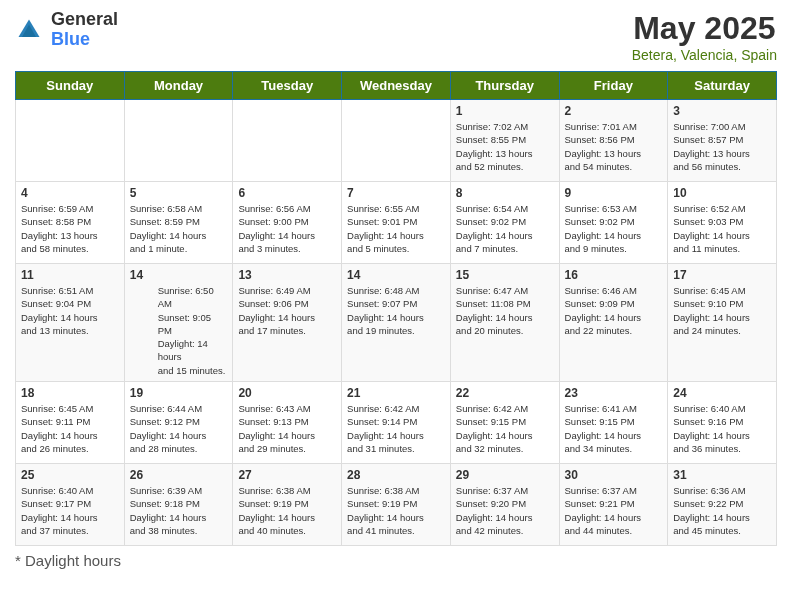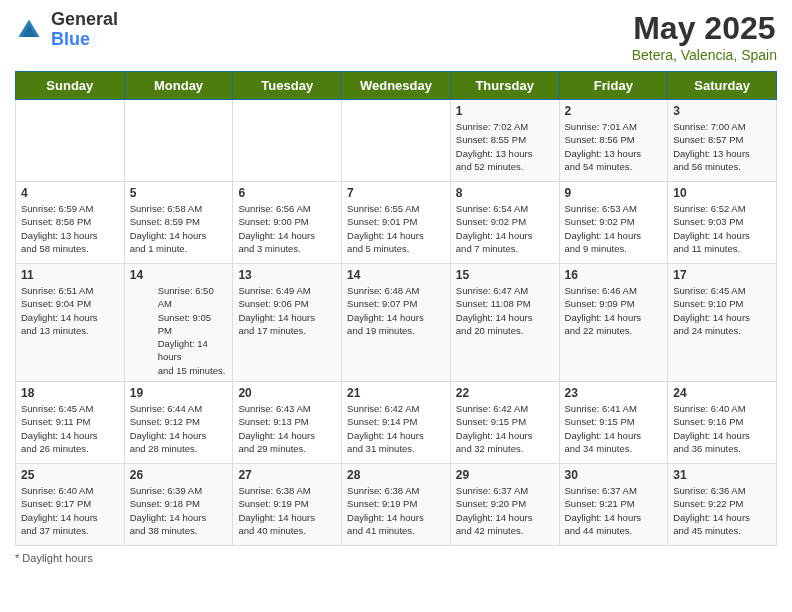--- a/index.html
+++ b/index.html
@@ -82,21 +82,21 @@
     .day-info {
       font-size: 9.5px;
       line-height: 1.4;
       color: #333;
     }
     .empty-cell {
       background: #fff !important;
     }
     .footer-note {
       margin-top: 6px;
-      font-size: 11px;
+      font-size: 15px;
       color: #555;
       text-align: left;
     }
   </style>
 </head>
 <body>
 
 <div class="header-row">
   <div class="logo">
     <svg class="logo-icon" viewBox="0 0 40 40">

